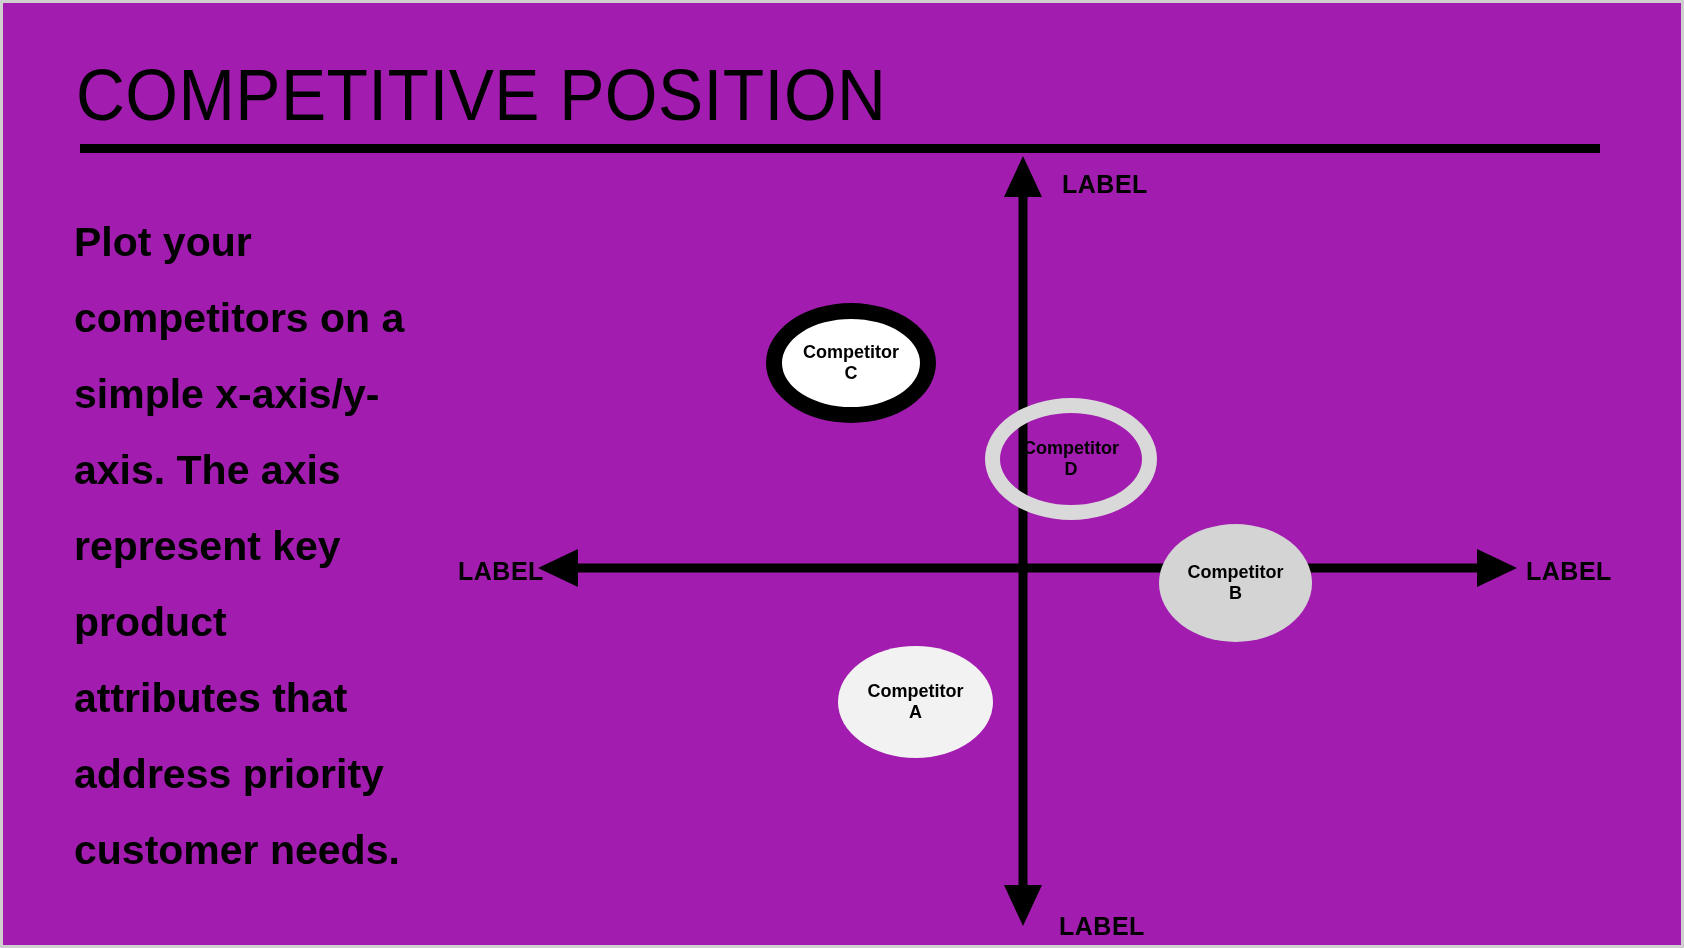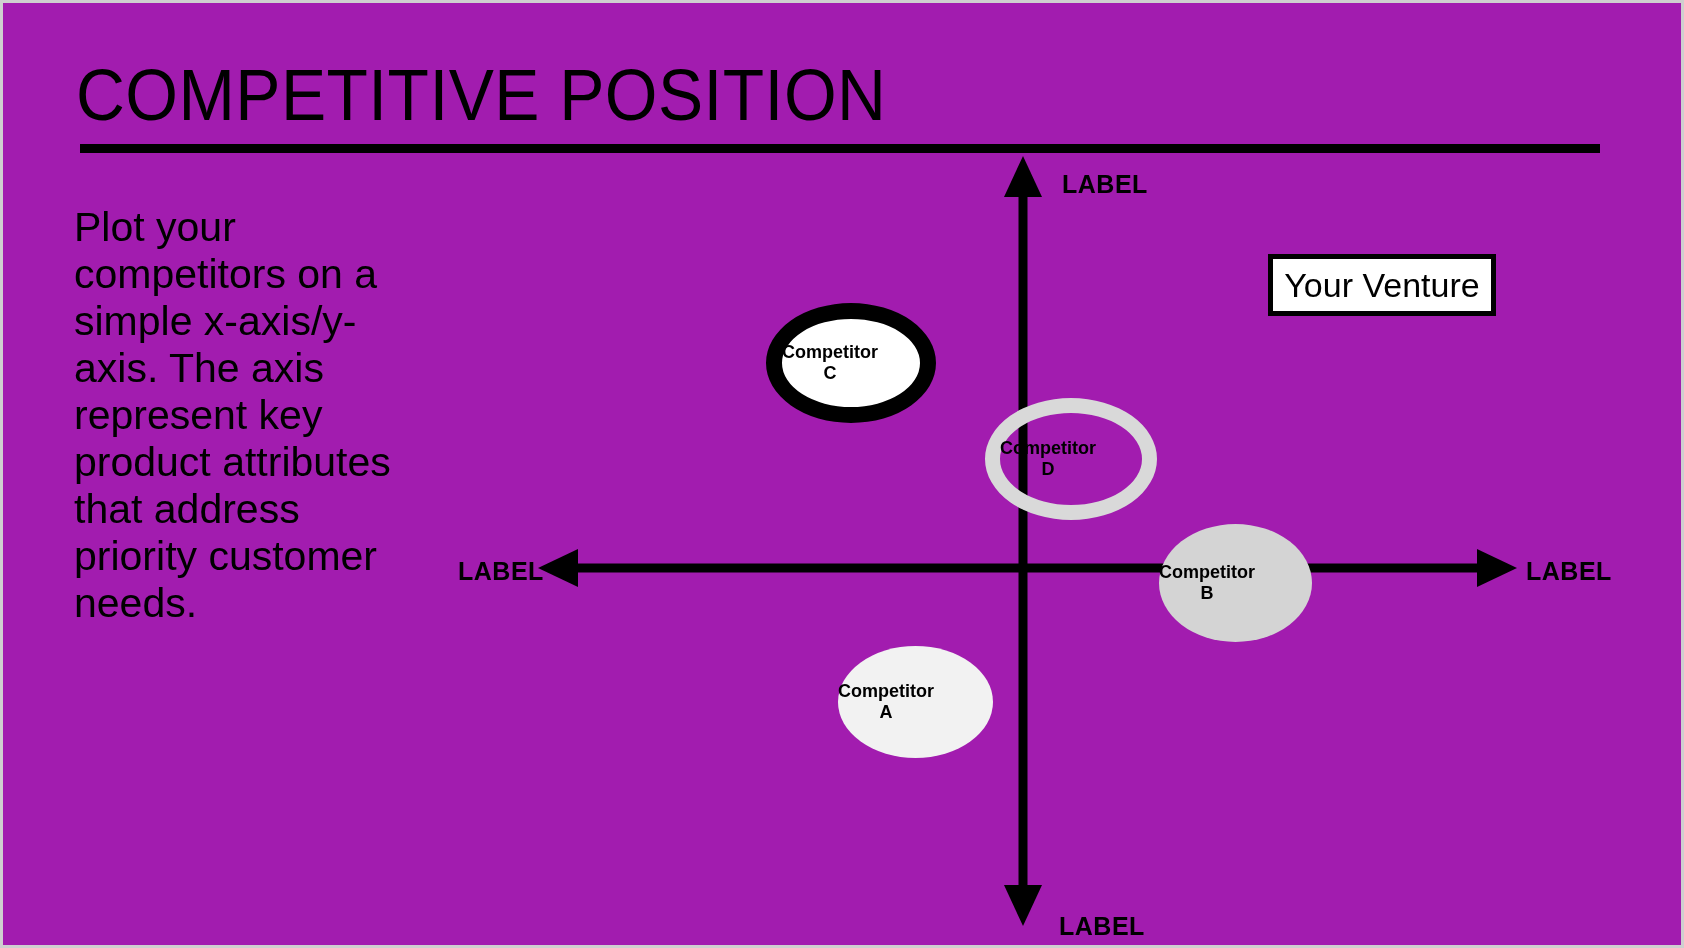--- a/index.html
+++ b/index.html
@@ -50,23 +50,23 @@
     background: #000000;
   }
 
   
   #body-text {
     position: absolute;
     left: 74px;
     top: 204px;
     width: 340px;
     font-size: 41px;
-    line-height: 47px;
-    color: #000000;
-    font-weight: 400;
+    line-height: 76px;
+    color: #000000;
+    font-weight: 700;
   }
 
   
   #venture-box {
     position: absolute;
     left: 1268px;
     top: 254px;
     width: 228px;
     height: 62px;
     border: 5px solid #000000;
@@ -106,20 +106,21 @@
   #label-right  { left: 1526px; top: 557px; }
   #label-bottom { left: 1059px; top: 912px; }
 
   
   .bubble {
     position: absolute;
     border-radius: 50%;
     box-sizing: border-box;
     display: flex;
     align-items: center;
+    justify-content: center;
     text-align: center;
   }
   .bubble-label {
     font-size: 18px;
     font-weight: bold;
     line-height: 21px;
     color: #000000;
     position: relative;
     z-index: 2;
   }
@@ -162,23 +163,20 @@
   <div class="frame-edge frame-top"></div>
   <div class="frame-edge frame-bottom"></div>
   <div class="frame-edge frame-left"></div>
   <div class="frame-edge frame-right"></div>
 
   <div id="title">COMPETITIVE POSITION</div>
   <div id="title-rule"></div>
 
   <div id="body-text">Plot your competitors on a simple x-axis/y-axis. The axis represent key product attributes that address priority customer needs.</div>
 
-  <div id="venture-box">
-    <span>Your Venture</span>
-  </div>
 
   <div id="chart">
     <svg width="1684" height="948" viewBox="0 0 1684 948">
 
       <line x1="1023" y1="180" x2="1023" y2="900" stroke="#000000" stroke-width="9"></line>
 
       <polygon points="1023,156 1004,197 1042,197" fill="#000000"></polygon>
       <polygon points="1023,926 1004,885 1042,885" fill="#000000"></polygon>
 
       <line x1="560" y1="568" x2="1495" y2="568" stroke="#000000" stroke-width="9"></line>

